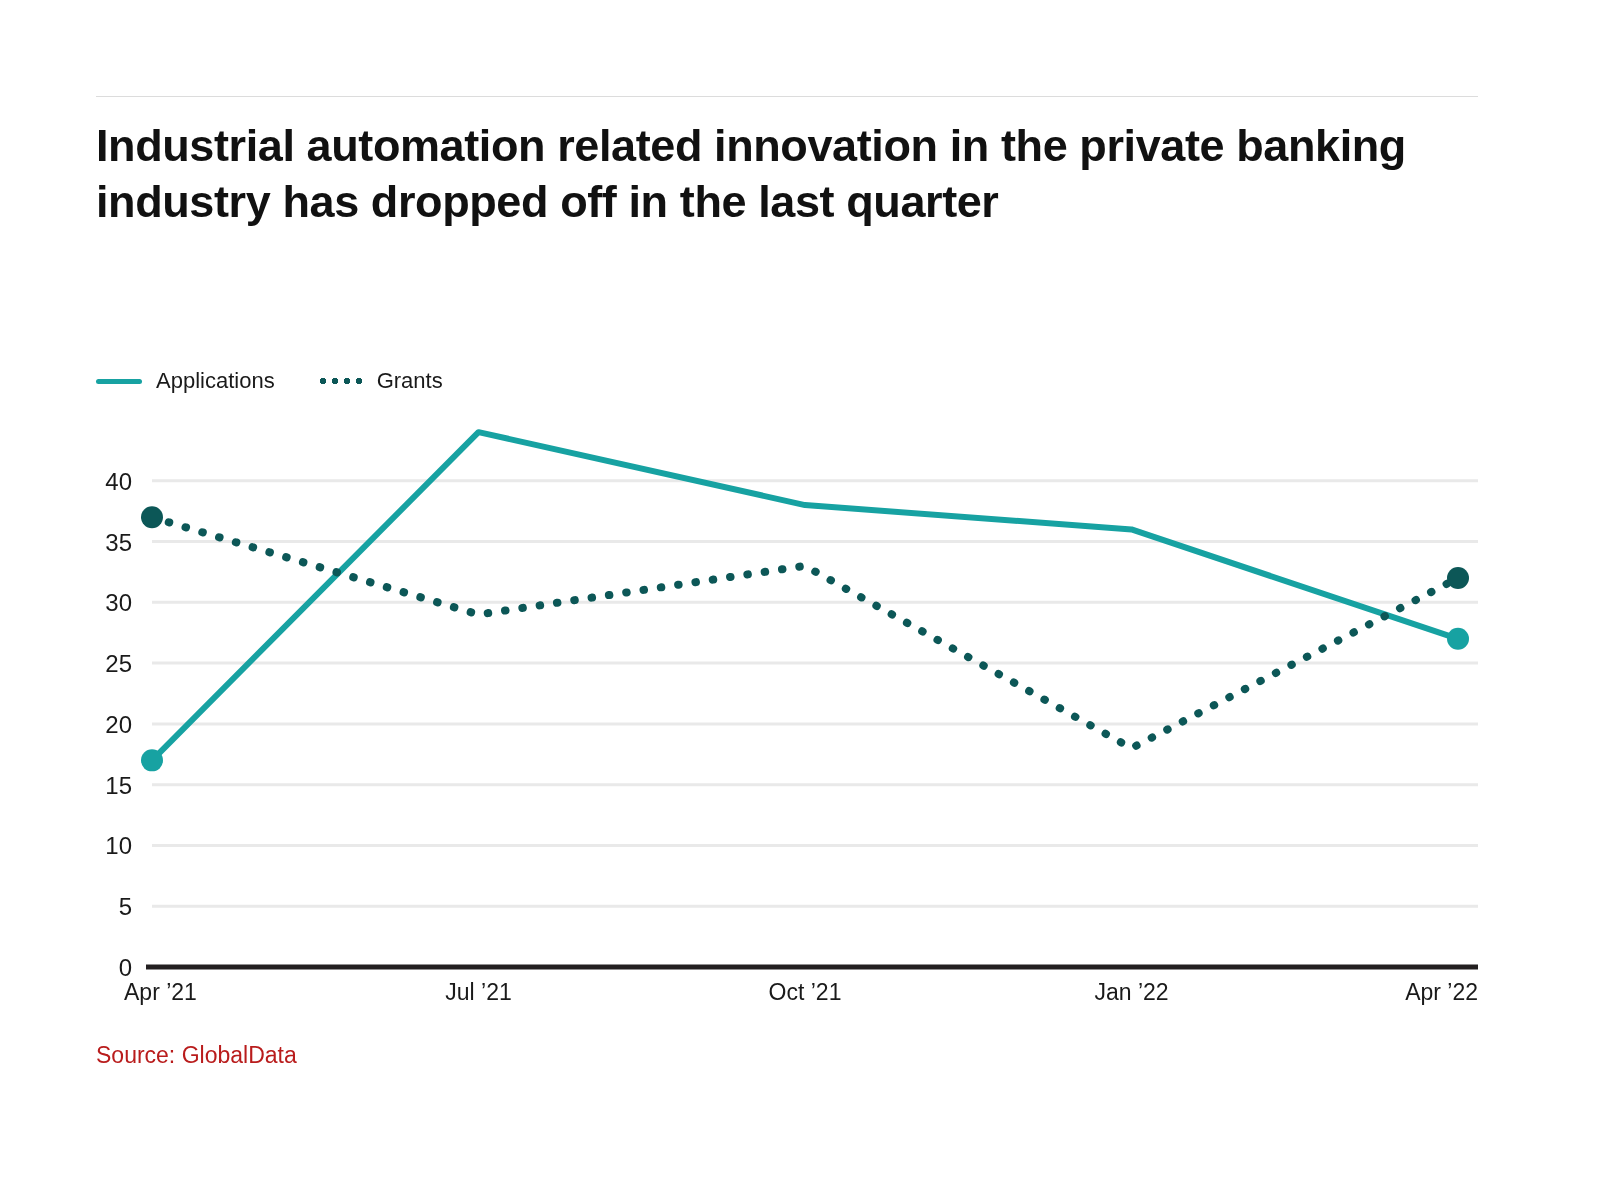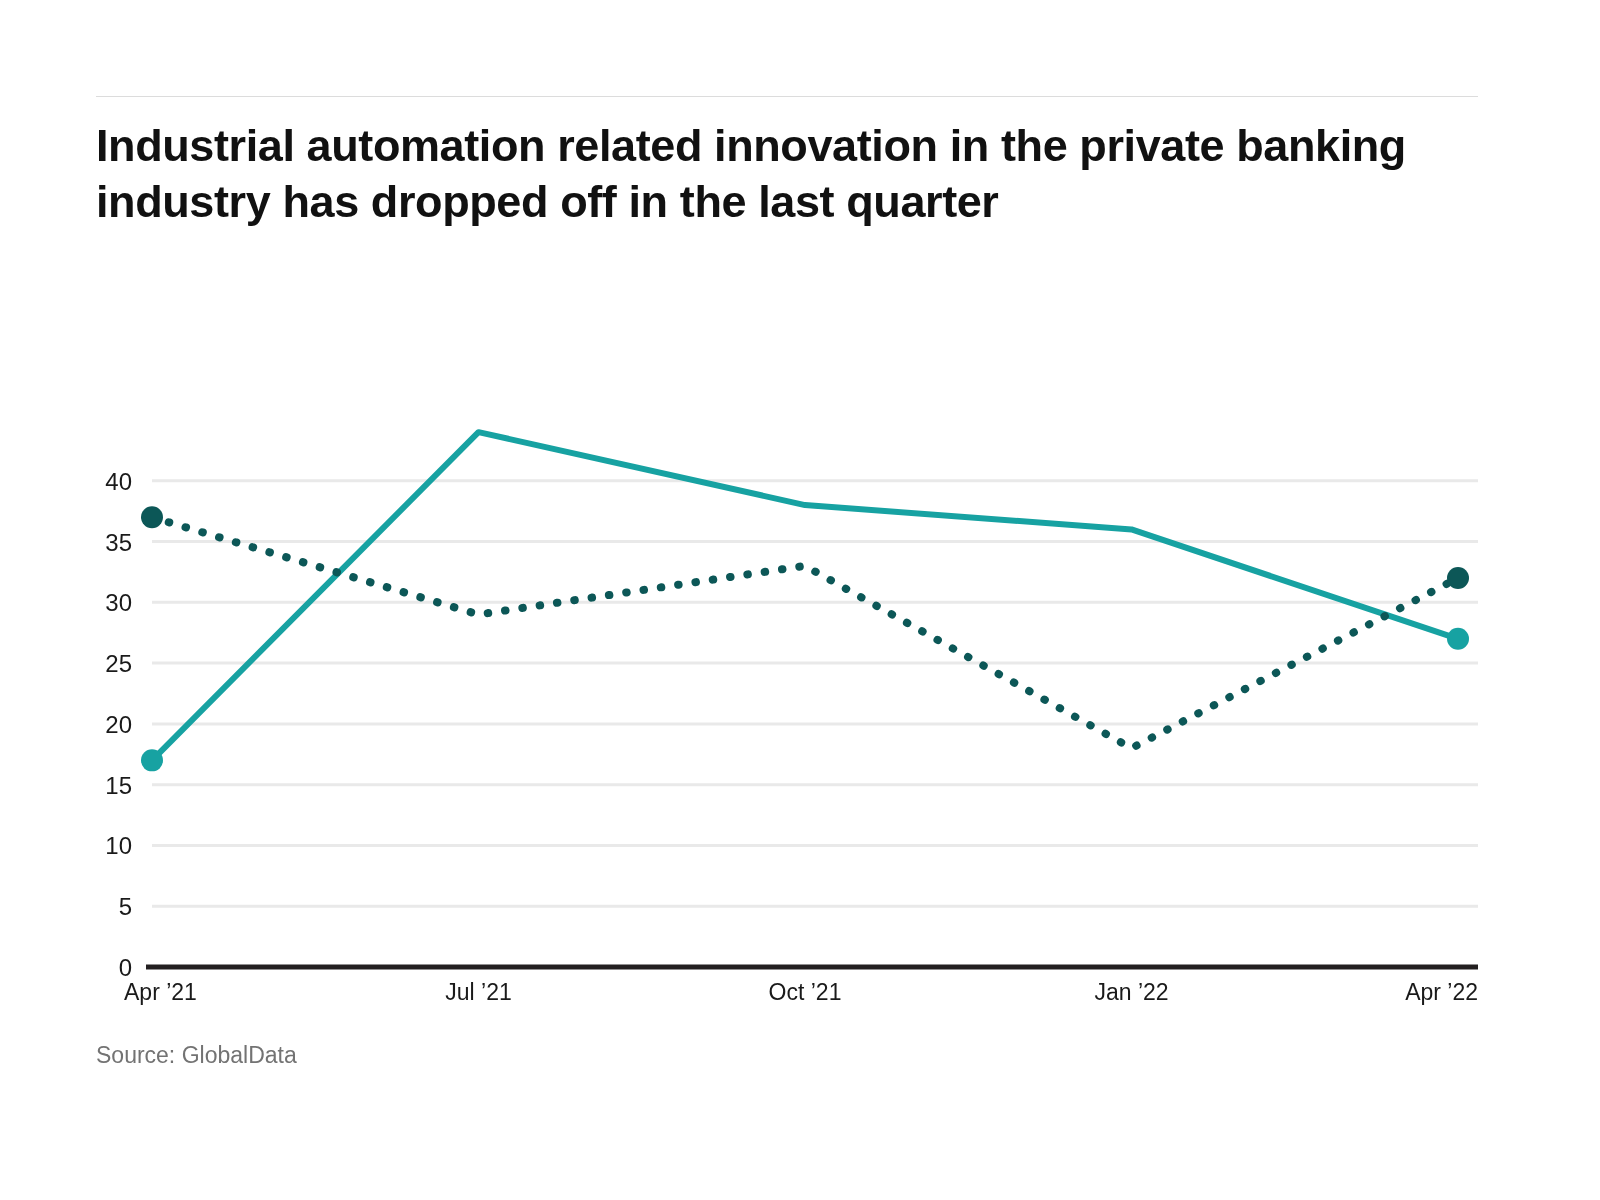--- a/index.html
+++ b/index.html
@@ -89,41 +89,51 @@
     left: 0;
     top: 0;
     width: 1600px;
     height: 1200px;
   }
   .source {
     position: absolute;
     left: 96px;
     top: 1042px;
     font-size: 23px;
-    color: #737373;
+    color: #b91c1c;
   }
   .ytick-label {
     font-size: 24px;
     fill: #1a1a1a;
     text-anchor: end;
   }
   .xtick-label {
     font-size: 23px;
     fill: #1a1a1a;
   }
 </style>
 </head>
 <body>
 
 <div class="page">
 
   <div class="top-rule"></div>
 
   <h1 class="title">Industrial automation related innovation in the private banking industry has dropped off in the last quarter</h1>
 
+  <div class="legend">
+    <div class="legend-item">
+      <span class="legend-swatch-solid" id="sw-apps" style="background: rgb(23, 162, 162);"></span>
+      <span class="legend-label">Applications</span>
+    </div>
+    <div class="legend-item">
+      <span class="legend-swatch-dotted" id="sw-grants" style="color: rgb(12, 87, 87);"></span>
+      <span class="legend-label">Grants</span>
+    </div>
+  </div>
 
   <svg class="chart-area" id="chart-svg" viewBox="0 0 1600 1200">
       <text x="132" y="976" class="ytick-label">0</text>
       <line x1="152" x2="1478" y1="906.2222222222222" y2="906.2222222222222" stroke="#E9E9E9" stroke-width="3"></line>
       <text x="132" y="915.2222222222222" class="ytick-label">5</text>
       <line x1="152" x2="1478" y1="845.4444444444445" y2="845.4444444444445" stroke="#E9E9E9" stroke-width="3"></line>
       <text x="132" y="854.4444444444445" class="ytick-label">10</text>
       <line x1="152" x2="1478" y1="784.6666666666667" y2="784.6666666666667" stroke="#E9E9E9" stroke-width="3"></line>
       <text x="132" y="793.6666666666667" class="ytick-label">15</text>
       <line x1="152" x2="1478" y1="723.8888888888889" y2="723.8888888888889" stroke="#E9E9E9" stroke-width="3"></line>

